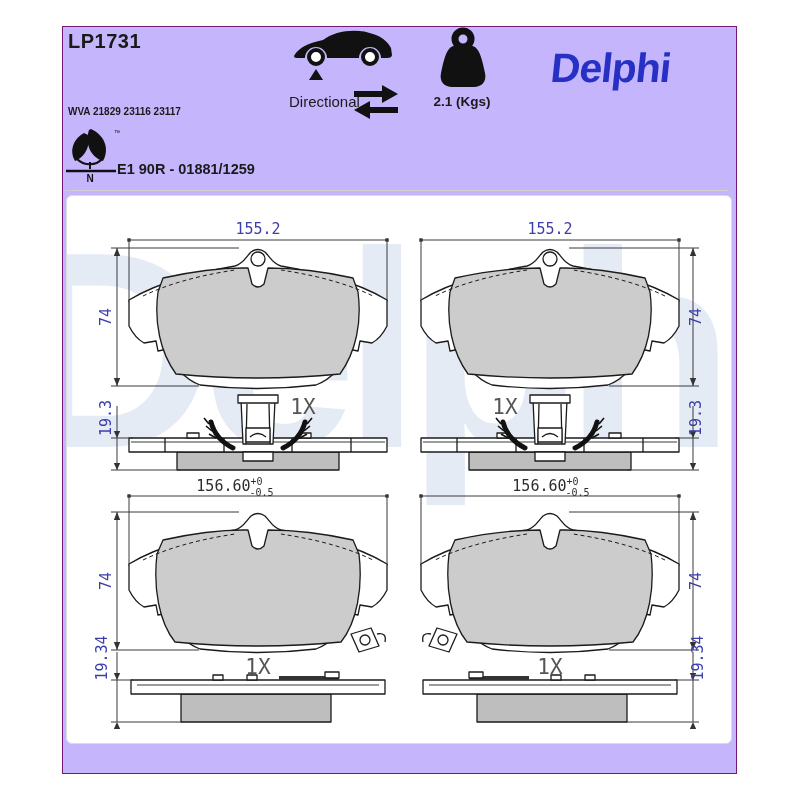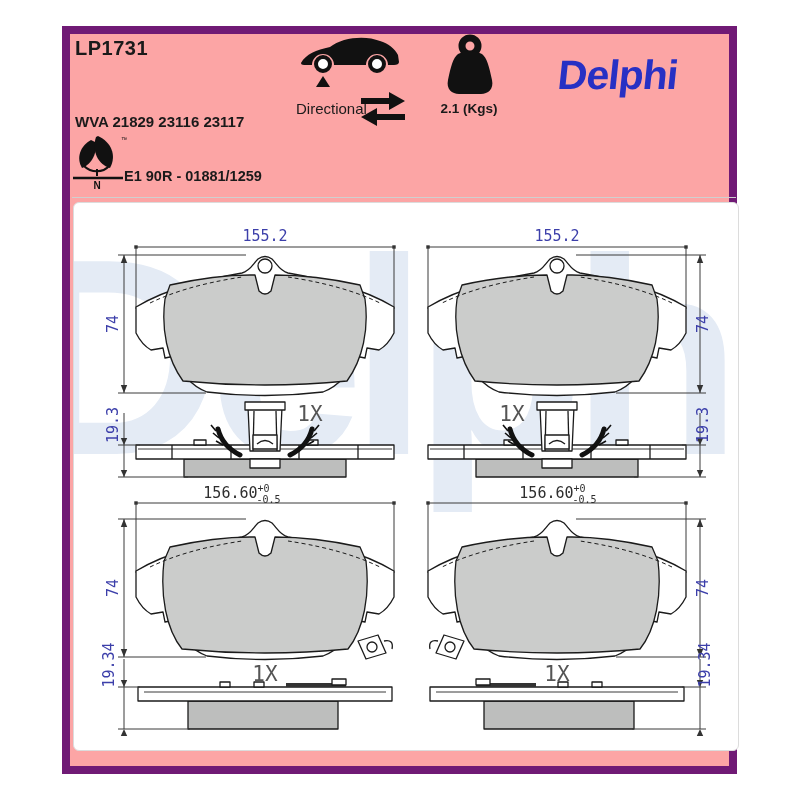--- a/index.html
+++ b/index.html
@@ -2,26 +2,26 @@
 <html><head>
 <meta charset="utf-8">
 <style>
   html,body{margin:0;padding:0;}
   body{
     width:800px;height:800px;background:#ffffff;position:relative;
     font-family:"Liberation Sans", sans-serif;color:#1a1a1a;overflow:hidden;
   }
   .frame{
     position:absolute;left:62px;top:26px;width:675px;height:748px;
-    border:8px solid #701a75;box-sizing:border-box;background:#fca5a5;
+    border:1px solid #701a75;box-sizing:border-box;background:#c4b5fd;
   }
   .abs{position:absolute;}
   .part-number{left:5px;top:3px;font-size:20px;font-weight:bold;letter-spacing:.5px;}
   .fmsi{left:5px;top:27px;font-size:13.5px;font-weight:bold;line-height:17px;}
-  .wva{left:5px;top:79px;font-size:15px;font-weight:bold;}
+  .wva{left:5px;top:79px;font-size:10px;font-weight:bold;}
   .approval{left:54px;top:134px;font-size:14.5px;font-weight:bold;text-align:right;}
   .directional{left:226px;top:66px;font-size:15px;}
   .weight-label{left:358px;top:67px;width:82px;text-align:center;font-size:13.5px;font-weight:bold;}
   .delphi-logo{
     left:488px;top:18px;font-size:41px;font-weight:bold;color:#2730c4;
     transform:skewX(-6deg);letter-spacing:-1px;
   }
   .separator{left:2px;top:163px;width:664px;height:0;border-top:1px solid #cfcfcf;}
   .drawing-area{
     position:absolute;left:3px;top:168px;width:664px;height:547px;

